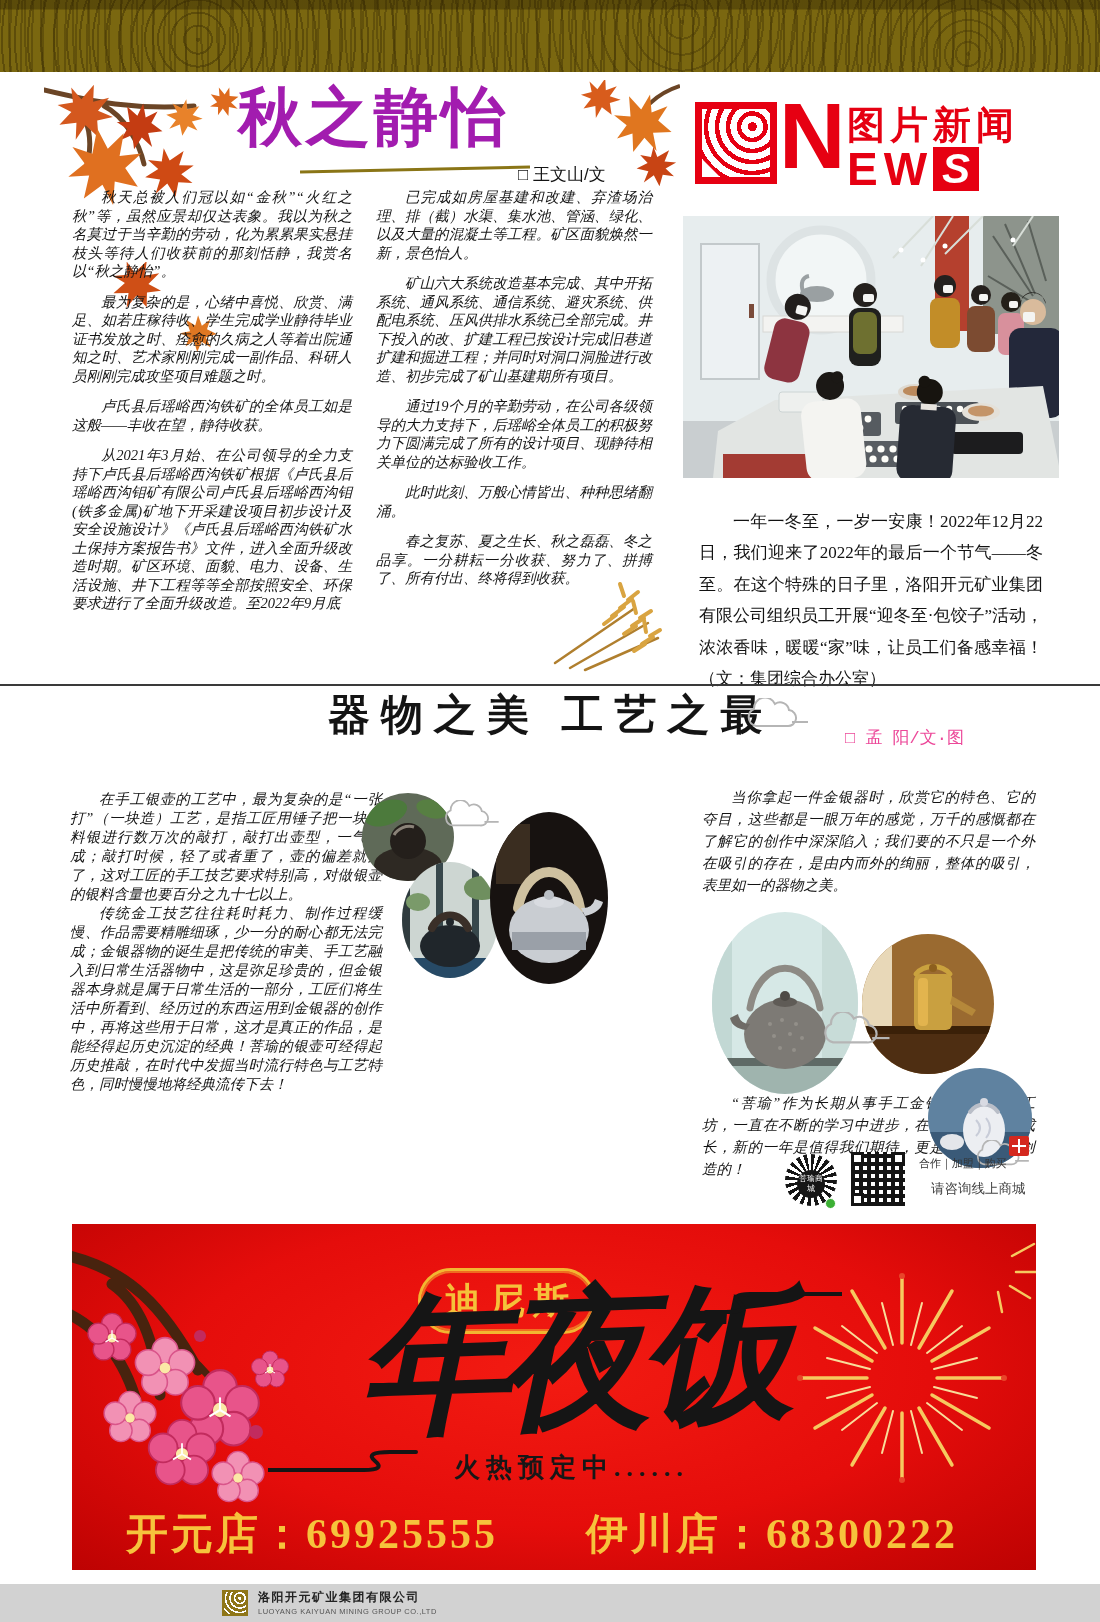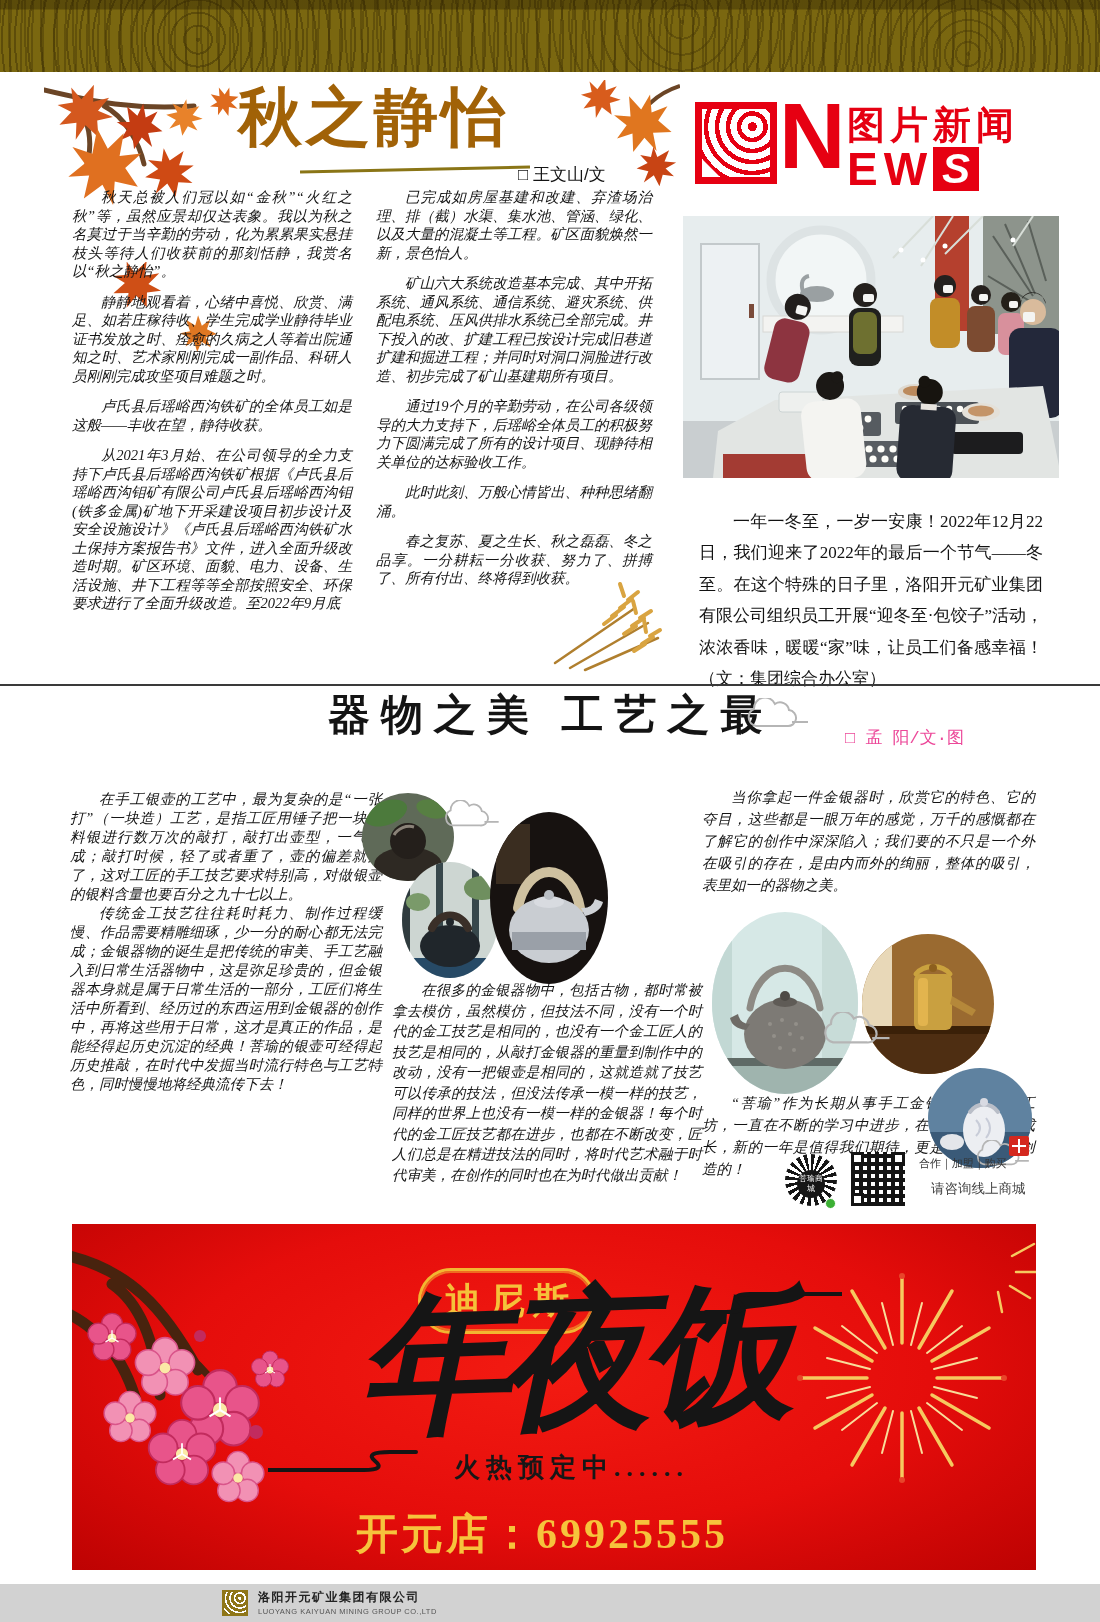--- a/index.html
+++ b/index.html
@@ -10,21 +10,21 @@
   
   #top-border{left:0;top:0;width:1100px;height:72px;
     background:
       linear-gradient(to bottom, rgba(40,30,0,.38) 0 9px, rgba(0,0,0,0) 10px),
       repeating-radial-gradient(circle at 18% 55%, rgba(70,55,5,.55) 0 2px, rgba(0,0,0,0) 2px 13px),
       repeating-radial-gradient(circle at 62% 30%, rgba(70,55,5,.45) 0 2px, rgba(0,0,0,0) 2px 16px),
       repeating-radial-gradient(circle at 88% 75%, rgba(70,55,5,.45) 0 2px, rgba(0,0,0,0) 2px 11px),
       #7a6710;}
 
   
-  #a1-title{left:238px;top:86px;font-size:64px;font-weight:bold;color:#a16207;letter-spacing:4px;line-height:1;}
+  #a1-title{left:238px;top:86px;font-size:64px;font-weight:bold;color:#a21caf;letter-spacing:4px;line-height:1;}
   #a1-underline{left:300px;top:168px;width:230px;height:3px;background:#8a7516;transform:rotate(-1.2deg);}
   #a1-byline{left:518px;top:140px;font-size:17px;color:#141414;font-family:"Liberation Sans",sans-serif;margin-top:23px;}
   .newscol{text-align:justify;font-size:14.5px;line-height:18.5px;font-style:italic;color:#141414;margin-top:12px;}
   .newscol p{margin:0 0 12px;text-indent:2em;}
   #a1-colL{left:72px;top:176px;width:280px;}
   #a1-colR{left:376px;top:176px;width:276px;}
 
   
   #news-logo{left:695px;top:98px;width:350px;height:92px;}
   #nl-icon{left:0;top:4px;width:82px;height:82px;border:7px solid #e60012;box-sizing:border-box;
@@ -132,21 +132,21 @@
     <use href="#leaf" transform="translate(28,22) scale(1.5) rotate(25)" fill="#cf4f16"></use>
     <use href="#leaf" transform="translate(90,72) scale(1.1) rotate(-40)" fill="#df7722"></use>
   </svg>
 
   <div class="abs" id="a1-title">秋之静怡</div>
   <div class="abs" id="a1-underline"></div>
   <div class="abs" id="a1-byline">□ 王文山/文</div>
 
   <div class="abs newscol" id="a1-colL">
     <p>秋天总被人们冠以如“金秋”“火红之秋”等，虽然应景却仅达表象。我以为秋之名莫过于当辛勤的劳动，化为累累果实悬挂枝头等待人们收获前的那刻恬静，我赏名以“秋之静怡”。</p>
-    <p>静静地观看着，心绪中喜悦、欣赏、满足、如若庄稼待收、学生完成学业静待毕业证书发放之时、痊愈的久病之人等着出院通知之时、艺术家刚刚完成一副作品、科研人员刚刚完成攻坚项目难题之时。</p>
+    <p>最为复杂的是，心绪中喜悦、欣赏、满足、如若庄稼待收、学生完成学业静待毕业证书发放之时、痊愈的久病之人等着出院通知之时、艺术家刚刚完成一副作品、科研人员刚刚完成攻坚项目难题之时。</p>
     <p>卢氏县后瑶峪西沟铁矿的全体员工如是这般——丰收在望，静待收获。</p>
     <p>从2021年3月始、在公司领导的全力支持下卢氏县后瑶峪西沟铁矿根据《卢氏县后瑶峪西沟钼矿有限公司卢氏县后瑶峪西沟钼(铁多金属)矿地下开采建设项目初步设计及安全设施设计》《卢氏县后瑶峪西沟铁矿水土保持方案报告书》文件，进入全面升级改造时期。矿区环境、面貌、电力、设备、生活设施、井下工程等等全部按照安全、环保要求进行了全面升级改造。至2022年9月底</p>
   </div>
   <div class="abs newscol" id="a1-colR">
     <p>已完成如房屋基建和改建、弃渣场治理、排（截）水渠、集水池、管涵、绿化、以及大量的混凝土等工程。矿区面貌焕然一新，景色怡人。</p>
     <p>矿山六大系统改造基本完成、其中开拓系统、通风系统、通信系统、避灾系统、供配电系统、压风供排水系统已全部完成。井下投入的改、扩建工程已按设计完成旧巷道扩建和掘进工程；并同时对洞口洞脸进行改造、初步完成了矿山基建期所有项目。</p>
     <p>通过19个月的辛勤劳动，在公司各级领导的大力支持下，后瑶峪全体员工的积极努力下圆满完成了所有的设计项目、现静待相关单位的达标验收工作。</p>
     <p>此时此刻、万般心情皆出、种种思绪翻涌。</p>
     <p>春之复苏、夏之生长、秋之磊磊、冬之品享。一分耕耘一分收获、努力了、拼搏了、所有付出、终将得到收获。</p>
   </div>
@@ -317,23 +317,20 @@
   <div class="abs" id="a2-title">器物之美  工艺之最</div>
   <svg class="abs" style="left:742px;top:698px" width="72" height="46" viewBox="0 0 72 46">
       <use href="#cloud"></use>
     </svg>
   <div class="abs" id="a2-byline">□ 孟  阳/文·图</div>
 
   <div class="abs a2col" id="a2-col1">
     <p>在手工银壶的工艺中，最为复杂的是“一张打”（一块造）工艺，是指工匠用锤子把一块原料银进行数万次的敲打，敲打出壶型，一气而成；敲打时候，轻了或者重了，壶的偏差就大了，这对工匠的手工技艺要求特别高，对做银壶的银料含量也要百分之九十七以上。</p>
     <p>传统金工技艺往往耗时耗力、制作过程缓慢、作品需要精雕细琢，少一分的耐心都无法完成；金银器物的诞生是把传统的审美、手工艺融入到日常生活器物中，这是弥足珍贵的，但金银器本身就是属于日常生活的一部分，工匠们将生活中所看到、经历过的东西运用到金银器的创作中，再将这些用于日常，这才是真正的作品，是能经得起历史沉淀的经典！菩瑜的银壶可经得起历史推敲，在时代中发掘当时流行特色与工艺特色，同时慢慢地将经典流传下去！</p>
   </div>
-  <div class="abs a2col" id="a2-col2">
-    <p>在很多的金银器物中，包括古物，都时常被拿去模仿，虽然模仿，但技法不同，没有一个时代的金工技艺是相同的，也没有一个金工匠人的技艺是相同的，从敲打金银器的重量到制作中的改动，没有一把银壶是相同的，这就造就了技艺可以传承的技法，但没法传承一模一样的技艺，同样的世界上也没有一模一样的金银器！每个时代的金工匠技艺都在进步，也都在不断改变，匠人们总是在精进技法的同时，将时代艺术融于时代审美，在创作的同时也在为时代做出贡献！</p>
-  </div>
   <div class="abs a2col" id="a2-col3a">
     <p>当你拿起一件金银器时，欣赏它的特色、它的夺目，这些都是一眼万年的感觉，万千的感慨都在了解它的创作中深深陷入；我们要的不只是一个外在吸引的存在，是由内而外的绚丽，整体的吸引，表里如一的器物之美。</p>
   </div>
   <div class="abs a2col" id="a2-col3b">
     <p>“菩瑜”作为长期从事手工金银茶器制作的工坊，一直在不断的学习中进步，在不断的劳作中成长，新的一年是值得我们期待，更是值得我们去创造的！</p>
   </div>
 
   <div class="abs photo-circle" id="c1">
     <svg width="92" height="88" viewBox="0 0 92 88">
         <rect width="92" height="88" fill="#5f6a58"></rect>
@@ -539,20 +536,21 @@
       <path d="M140,6 H48 q-20,0 -10,9 q10,9 -14,9 H4" stroke="#151515" stroke-width="4" fill="none" stroke-linecap="round"></path>
     </svg>
     <svg class="abs" style="left:196px;top:222px" width="150" height="32" viewBox="0 0 150 32">
       <path d="M0,24 H96 q22,0 11,-9 q-11,-9 15,-9 H148" stroke="#151515" stroke-width="4" fill="none" stroke-linecap="round"></path>
     </svg>
 
     <div class="abs" id="tagline">火热预定中......</div>
 
     <div class="abs" id="phones">
       <span class="phone">开元店：69925555</span>
+      <span class="phone">伊川店：68300222</span>
     </div>
   </div>
 
   <div class="abs" id="footer"></div>
   <div class="abs" id="footer-logo"></div>
   <div class="abs" id="footer-cn">洛阳开元矿业集团有限公司</div>
   <div class="abs" id="footer-en">LUOYANG KAIYUAN MINING GROUP CO.,LTD</div>
 
 </div>
 

